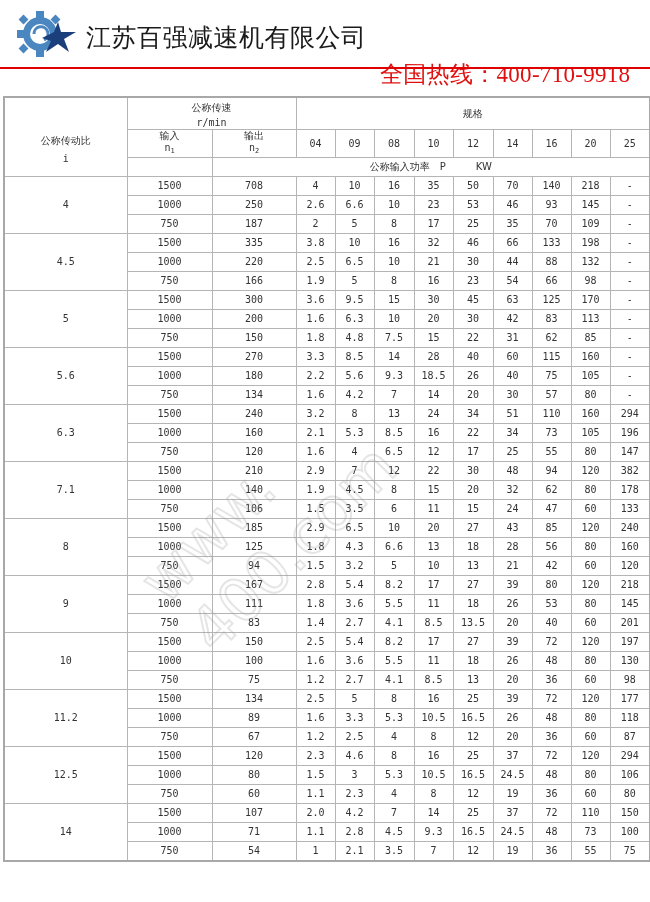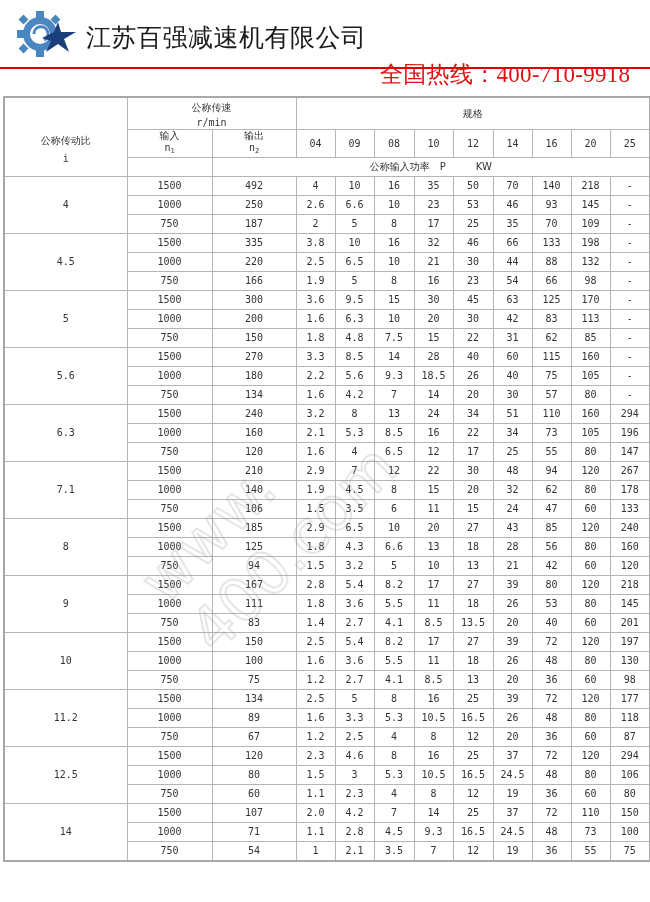--- a/index.html
+++ b/index.html
@@ -88,21 +88,21 @@
         <td>20</td>
         <td>25</td>
       </tr>
     <tr class="hdr3">
       <td></td>
       <td colspan="10" class="cn" style="white-space:pre;">公称输入功率　P　　　KW</td>
     </tr>
   <tr>
         <td rowspan="3">4</td>
         <td>1500</td>
-        <td>492</td>
+        <td>708</td>
         <td>4</td>
         <td>10</td>
         <td>16</td>
         <td>35</td>
         <td>50</td>
         <td>70</td>
         <td>140</td>
         <td>218</td>
         <td>-</td>
       </tr>
@@ -297,21 +297,21 @@
         <td>1500</td>
         <td>210</td>
         <td>2.9</td>
         <td>7</td>
         <td>12</td>
         <td>22</td>
         <td>30</td>
         <td>48</td>
         <td>94</td>
         <td>120</td>
-        <td>267</td>
+        <td>382</td>
       </tr>
       <tr>
         <td>1000</td>
         <td>140</td>
         <td>1.9</td>
         <td>4.5</td>
         <td>8</td>
         <td>15</td>
         <td>20</td>
         <td>32</td>

